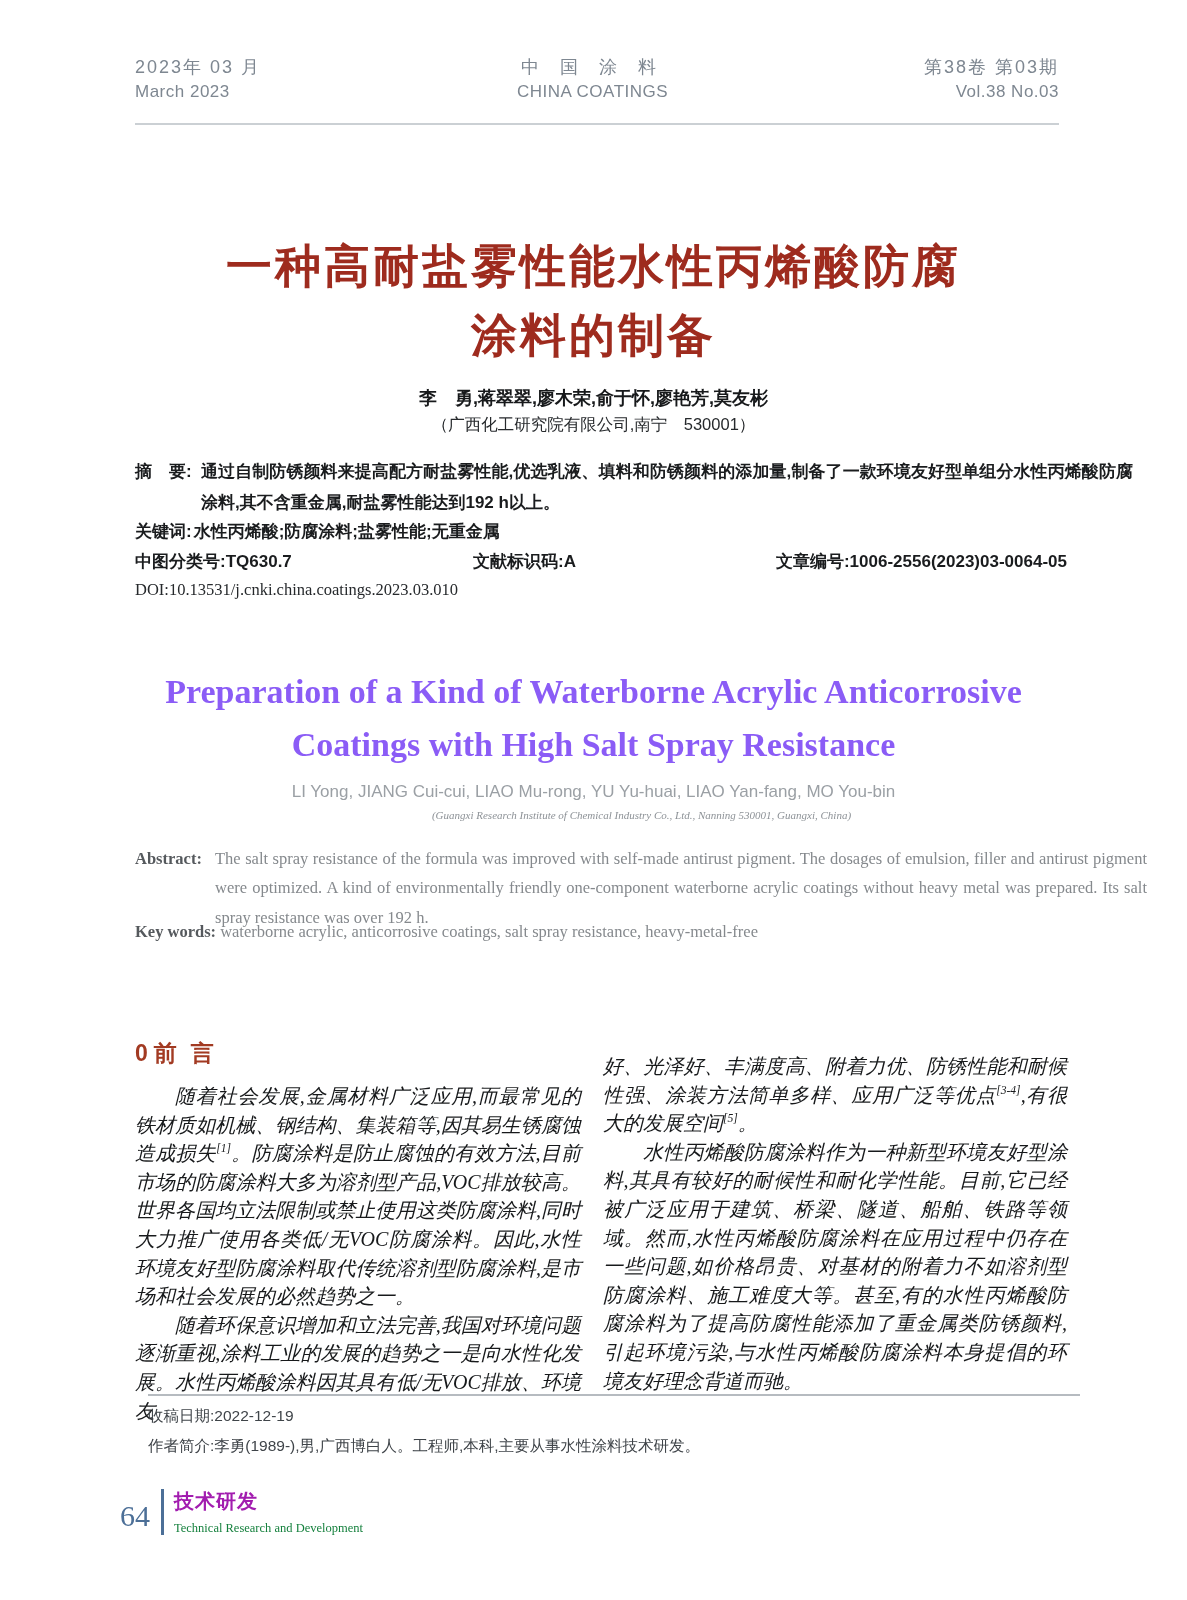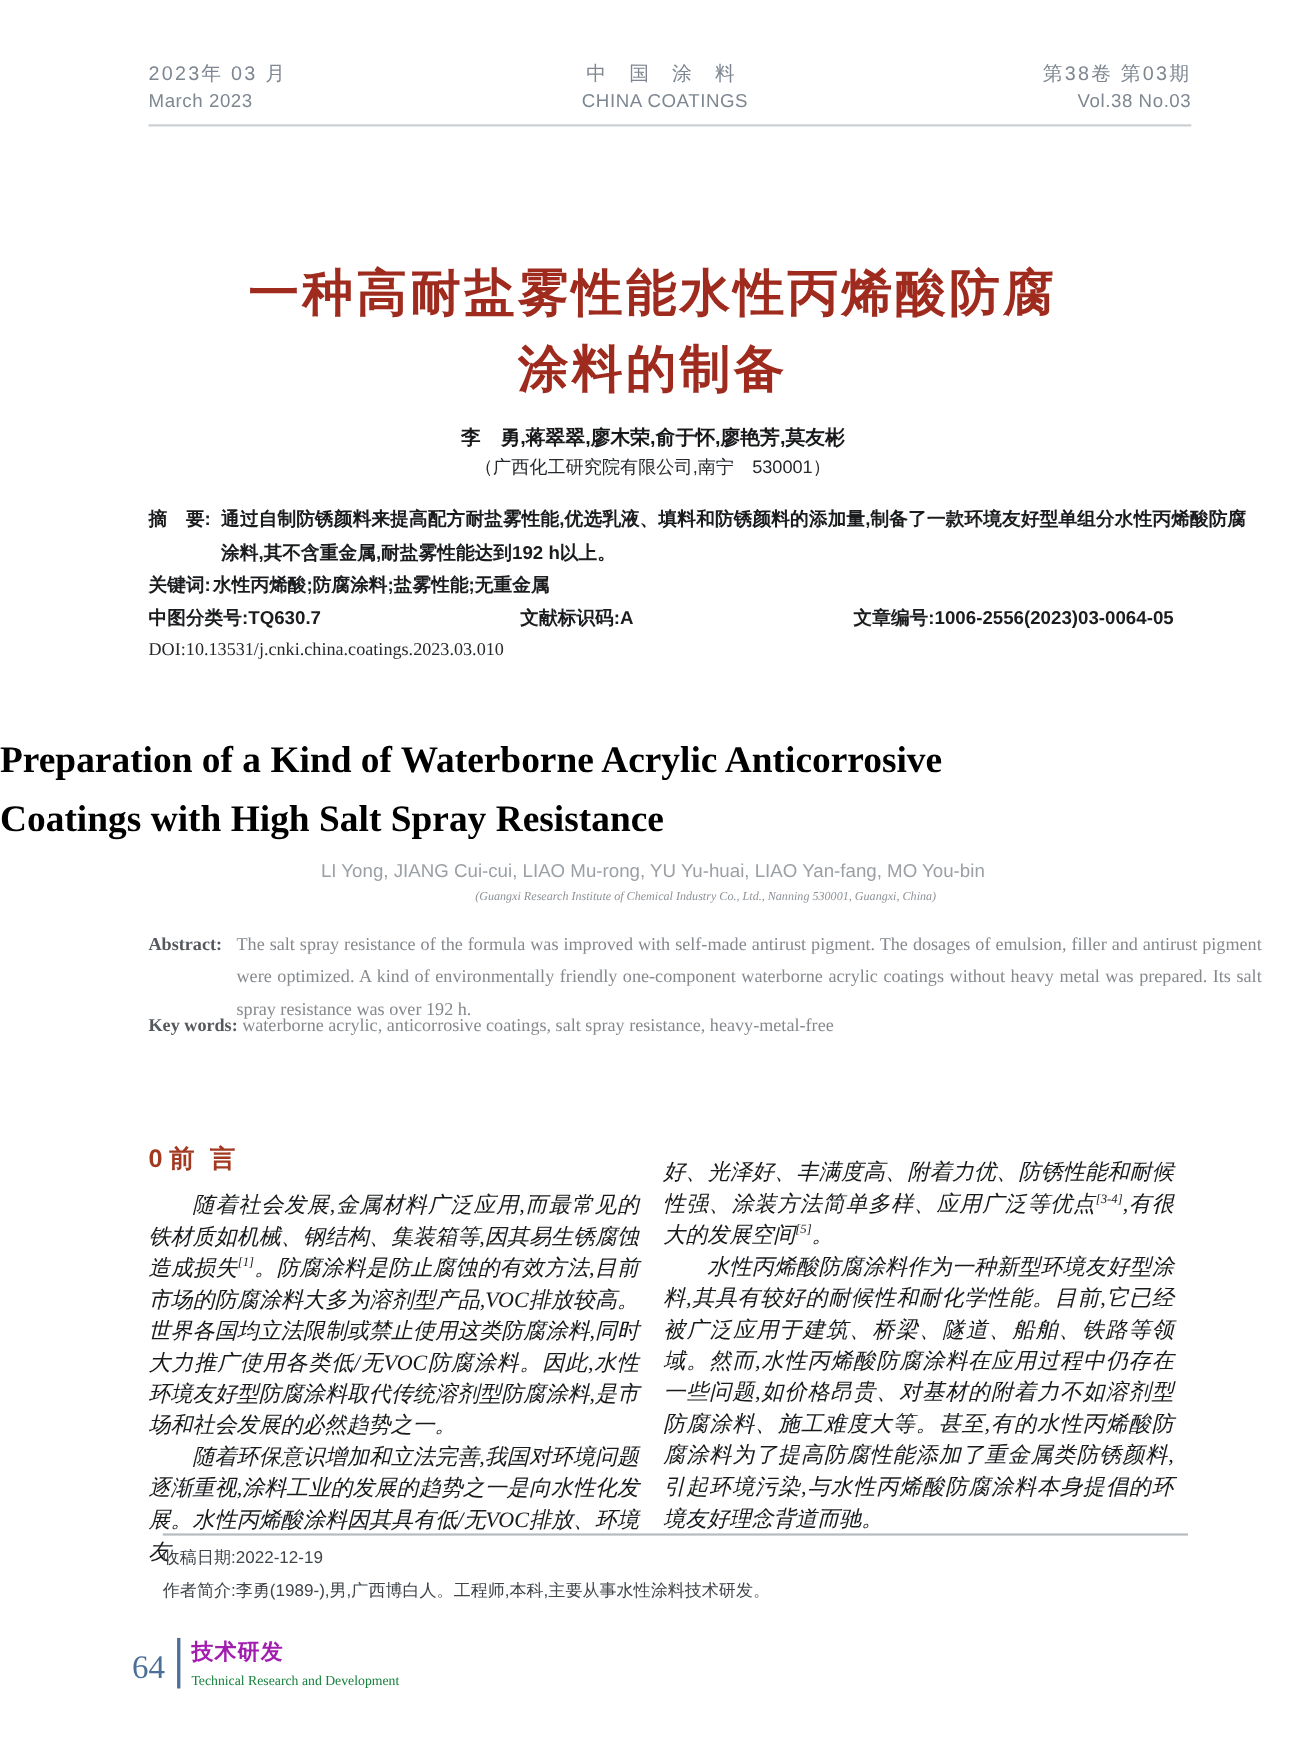--- a/index.html
+++ b/index.html
@@ -7,25 +7,25 @@
     position:relative;
     width:1187px;height:1600px;
     margin:0 auto;
     background:#ffffff;
     font-family:"Liberation Sans",sans-serif;
     color:#1b1d1f;
     overflow:hidden;
   }
   
   .jheader{
-    position:absolute;top:55px;left:135px;right:104px;
+    position:absolute;top:55px;left:135px;right:128px;
     display:flex;justify-content:space-between;align-items:center;
     color:#7e8791;
     border-bottom:2px solid #cbd0d4;
-    padding-bottom:9px;
+    padding-bottom:19px;
   }
   .jh-col{line-height:1.4;}
   .jh-col .cn{font-size:18px;letter-spacing:2px;}
   .jh-col .en{font-size:17px;letter-spacing:.5px;}
   .jh-left{text-align:left;}
   .jh-center{text-align:center;}
   .jh-center .cn{letter-spacing:8px;}
   .jh-right{text-align:right;}
   
   .cn-title{
@@ -64,23 +64,23 @@
   .meta-item.m1{width:338px;}
   .meta-item.m2{flex:1;}
   .meta-item.m3{text-align:right;}
   .doi-line{
     position:absolute;top:580px;left:135px;width:932px;
     font-family:"Liberation Serif",serif;font-size:16.5px;color:#26292c;
   }
   
   .en-title{
     position:absolute;top:666px;left:0;width:100%;
-    margin:0;
+    margin:0;text-align:center;
     font-family:"Liberation Serif",serif;
-    font-size:34px;font-weight:700;color:#000000;line-height:1.55;
+    font-size:34px;font-weight:700;color:#8b5cf6;line-height:1.55;
   }
   .en-authors{
     position:absolute;top:782px;left:0;width:100%;
     text-align:center;font-size:17px;color:#9ba0a5;
   }
   .en-affil{
     position:absolute;top:809px;left:0;width:100%;
     text-align:center;font-family:"Liberation Serif",serif;
     font-style:italic;font-size:11px;color:#8d9297;padding-left:48px;
   }

